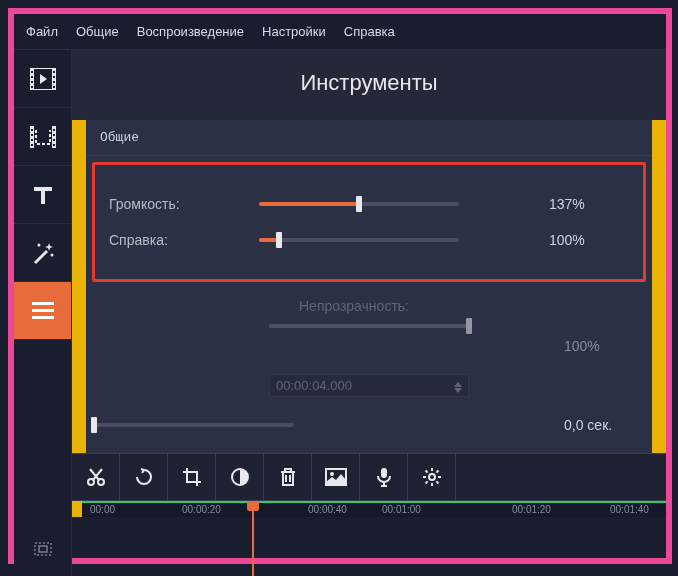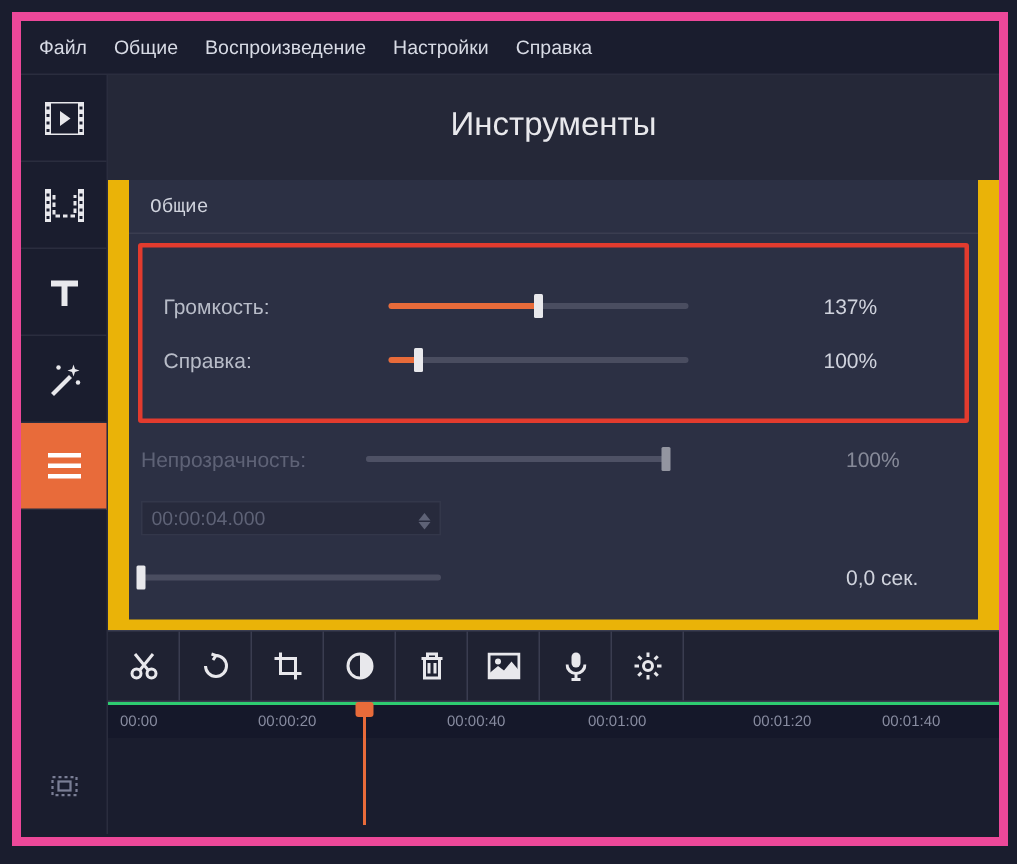--- a/index.html
+++ b/index.html
@@ -83,21 +83,21 @@
     margin: 6px 6px;
     padding: 21px 6px;
     border-radius: 2px;
   }
   .row {
     display: flex;
     align-items: center;
     padding: 10px 8px;
     gap: 10px;
   }
-  .row.disabled { opacity: 0.55; }
+  .row.disabled { opacity: 0.55; flex-direction: column; }
   .row-label {
     width: 140px;
     font-size: 14px;
     color: #b8bcc8;
   }
   .row.disabled .row-label { color: #888ca0; }
   .slider {
     position: relative;
     width: 200px;
     height: 4px;
@@ -170,20 +170,21 @@
   .tool-btn svg { fill: #e8e8ec; }
   .timeline-ruler {
     display: flex;
     background: #15182a;
     height: 24px;
     align-items: center;
     font-size: 10px;
     color: #888ca0;
     position: relative;
     border-top: 2px solid #2ecc71;
+    margin-left: 10px;
   }
   .ruler-tick {
     position: absolute;
     font-size: 10px;
   }
   .playhead {
     position: absolute;
     top: 0;
     width: 2px;
     height: 80px;
@@ -389,23 +390,23 @@
               <circle cx="10" cy="10" r="3" fill="none" stroke="#e8e8ec" stroke-width="2"></circle>
               <path d="M10 1 L10 4 M10 16 L10 19 M1 10 L4 10 M16 10 L19 10 M3.5 3.5 L5.6 5.6 M14.4 14.4 L16.5 16.5 M3.5 16.5 L5.6 14.4 M14.4 5.6 L16.5 3.5" stroke="#e8e8ec" stroke-width="2"></path>
             </svg>
         </div>
       </div>
 
       <div class="timeline-ruler">
         <span class="ruler-tick" style="left:8px">00:00</span>
         <span class="ruler-tick" style="left:100px">00:00:20</span>
         <span class="ruler-tick" style="left:226px">00:00:40</span>
-        <span class="ruler-tick" style="left:320px">00:01:00</span>
+        <span class="ruler-tick" style="left:300px">00:01:00</span>
         <span class="ruler-tick" style="left:430px">00:01:20</span>
-        <span class="ruler-tick" style="left:516px">00:01:40</span>
+        <span class="ruler-tick" style="left:528px">00:01:40</span>
         <div class="playhead" style="left:170px"></div>
       </div>
 
       <div class="timeline-tracks">
         <div class="track-head">
           <svg width="22" height="18" viewBox="0 0 22 18">
               <rect x="3" y="3" width="16" height="12" fill="none" stroke="#7a7e95" stroke-width="1.5" stroke-dasharray="2 2"></rect>
               <rect x="7" y="6" width="8" height="6" fill="none" stroke="#7a7e95" stroke-width="1.5"></rect>
             </svg>
         </div>

